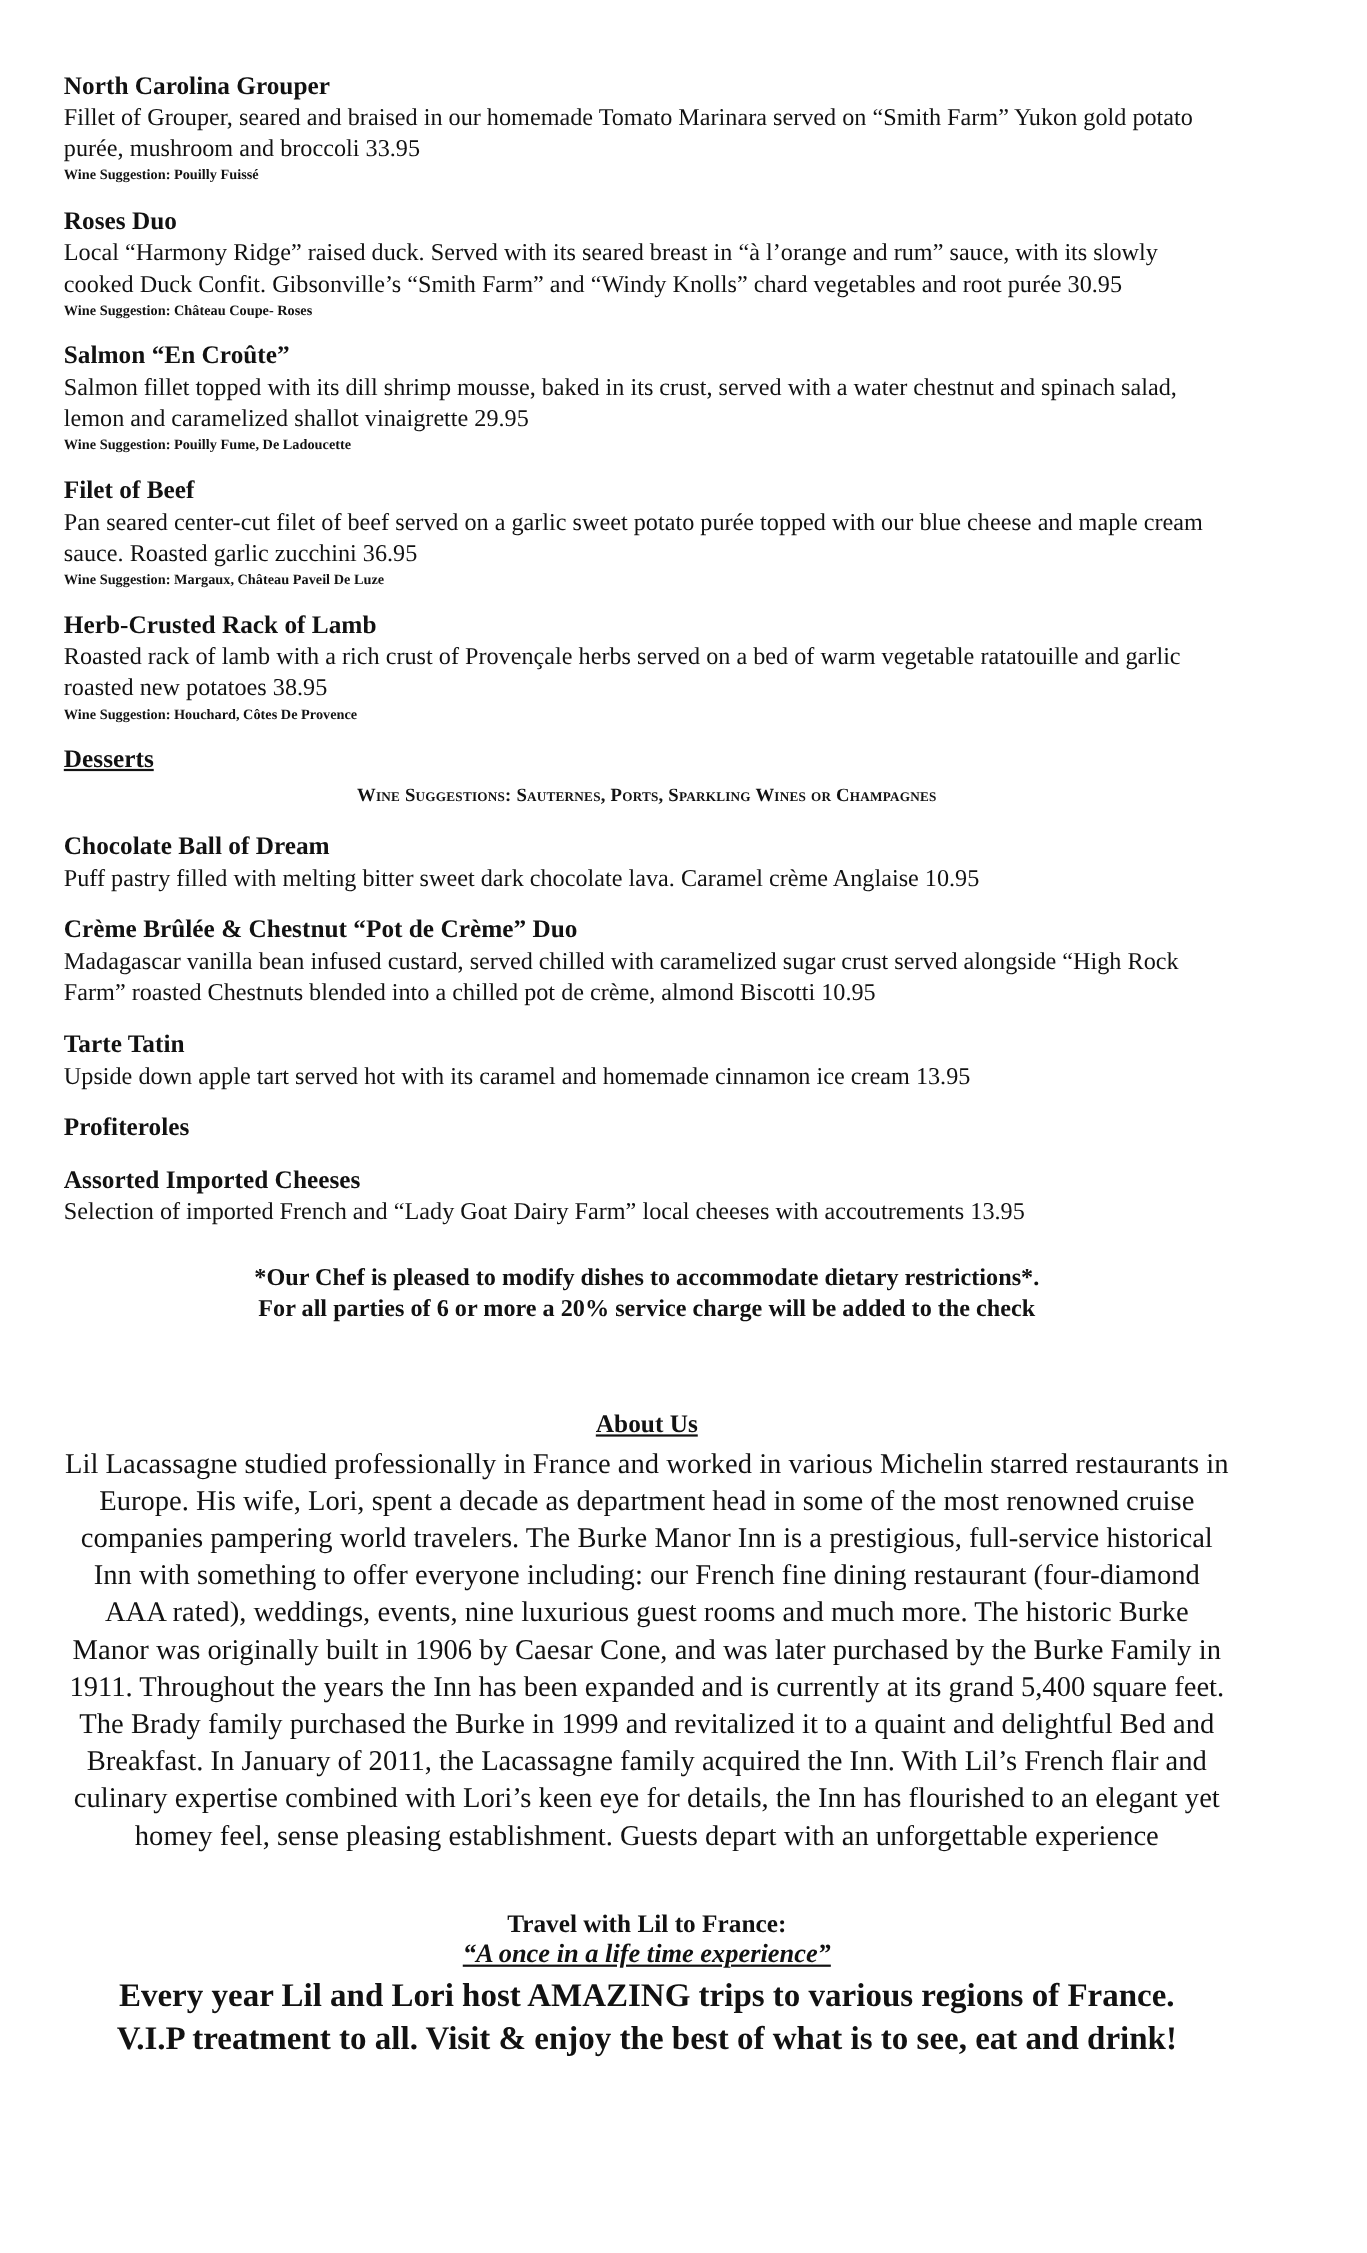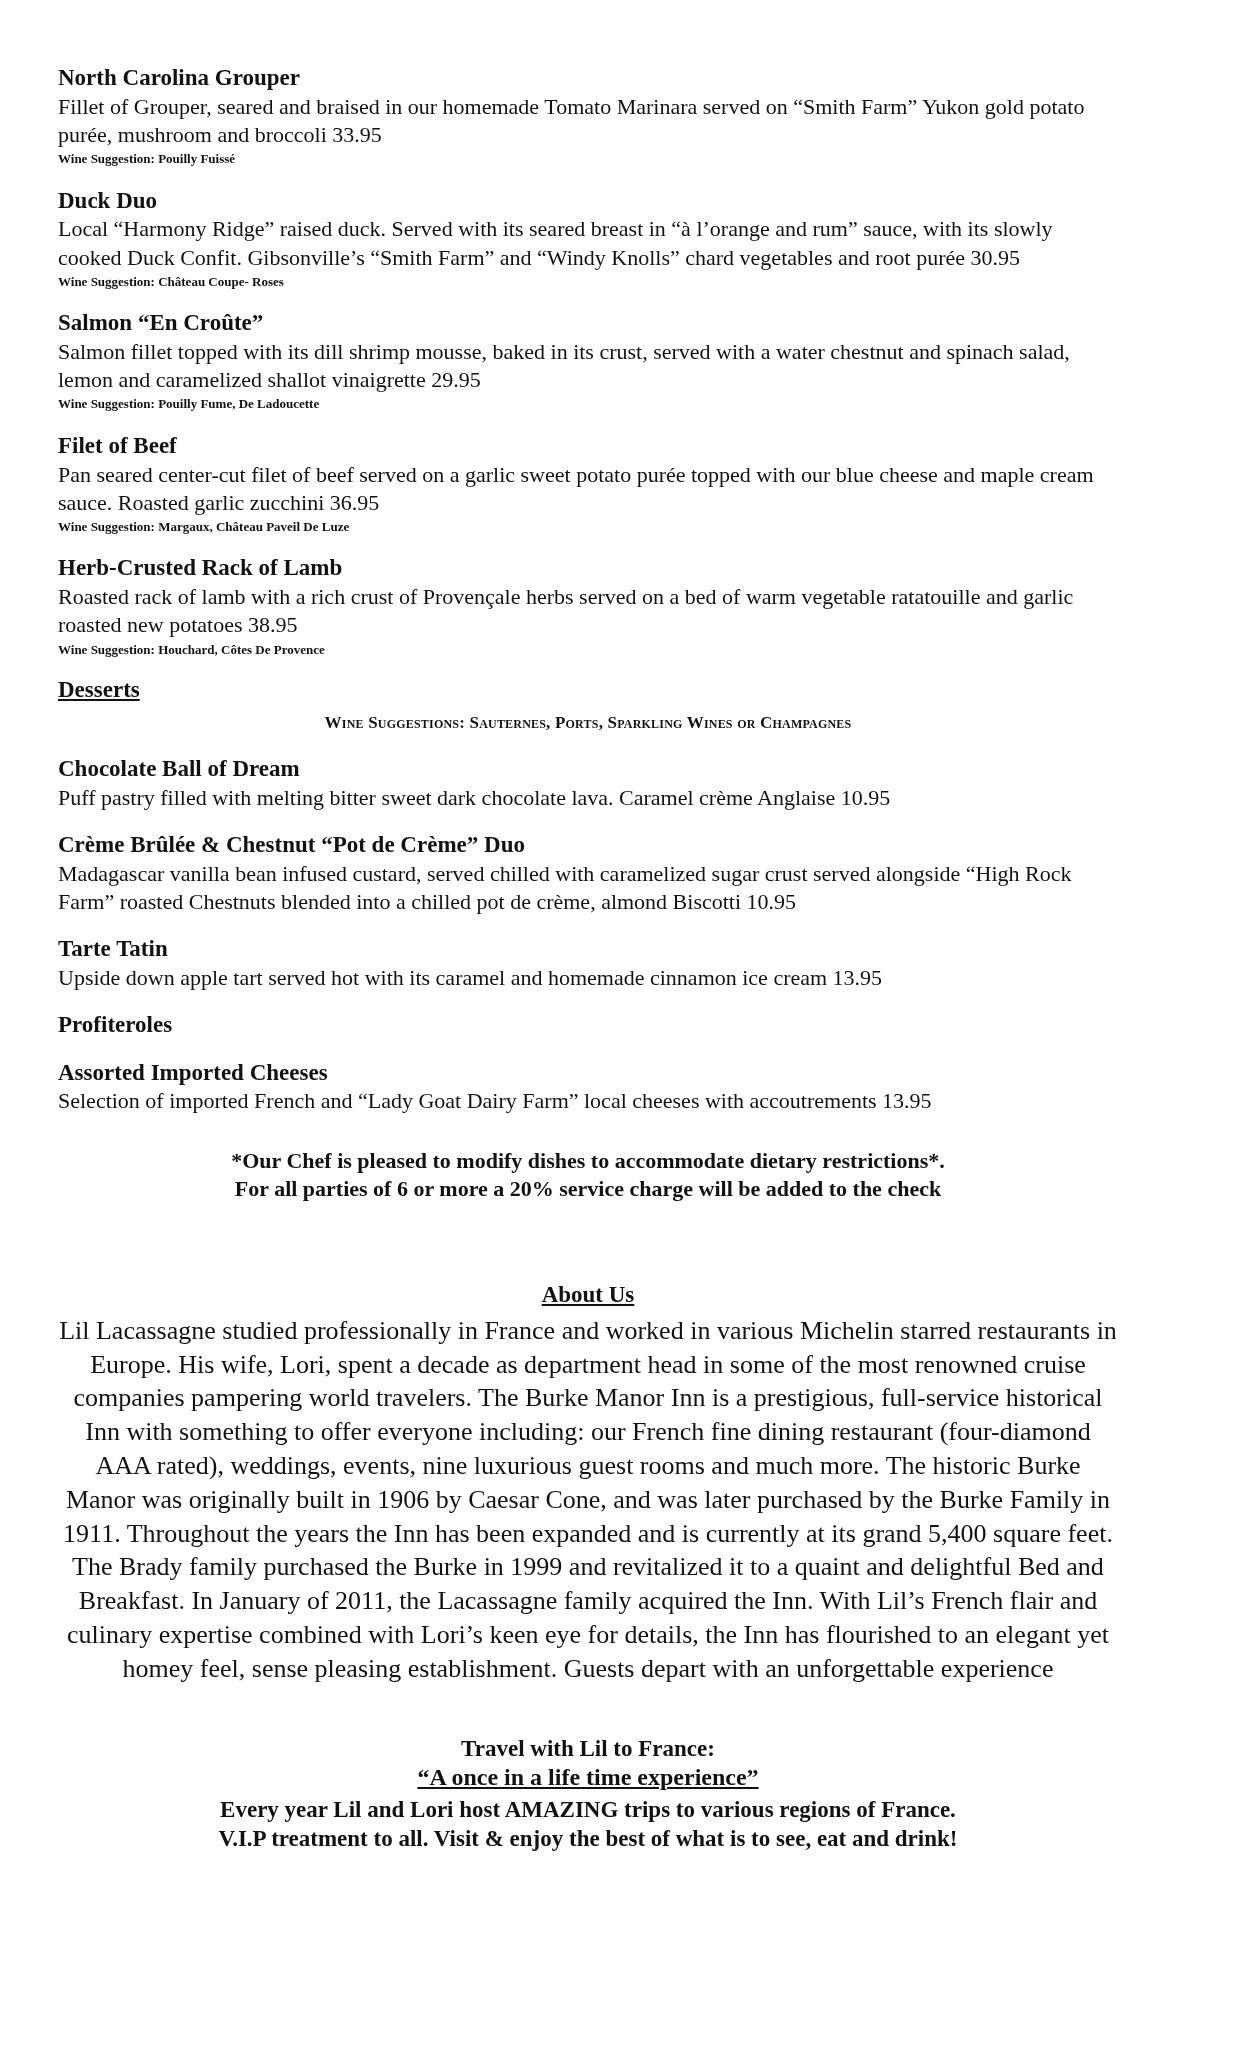--- a/index.html
+++ b/index.html
@@ -86,43 +86,44 @@
     margin-top: 50px;
     text-align: center;
   }
   .travel-line1 {
     font-size: 23px;
     font-weight: bold;
   }
   .travel-line2 {
     font-size: 24px;
     font-weight: bold;
+    font-style: italic;
     text-decoration: underline;
     margin-top: 2px;
   }
   .travel-line3, .travel-line4 {
-    font-size: 23px;
+    font-size: 30px;
     font-weight: bold;
     line-height: 1.3;
   }
   .travel-line3 { margin-top: 4px; }
 </style>
 </head>
 <body>
 
 <div class="page">
 
   <section class="dish">
     <h3 class="dish-name">North Carolina Grouper</h3>
     <p class="dish-desc">Fillet of Grouper, seared and braised in our homemade Tomato Marinara served on “Smith Farm” Yukon gold potato purée, mushroom and broccoli 33.95</p>
     <p class="wine">Wine Suggestion: Pouilly Fuissé</p>
   </section>
 
   <section class="dish">
-    <h3 class="dish-name">Duck Duo</h3>
+    <h3 class="dish-name">Roses Duo</h3>
     <p class="dish-desc">Local “Harmony Ridge” raised duck. Served with its seared breast in “à l’orange and rum” sauce, with its slowly cooked Duck Confit.  Gibsonville’s “Smith Farm” and “Windy Knolls” chard vegetables and root purée 30.95</p>
     <p class="wine">Wine Suggestion: Château Coupe- Roses</p>
   </section>
 
   <section class="dish">
     <h3 class="dish-name">Salmon “En Croûte”</h3>
     <p class="dish-desc">Salmon fillet topped with its dill shrimp mousse, baked in its crust, served with a water chestnut and spinach salad, lemon and caramelized shallot vinaigrette 29.95</p>
     <p class="wine">Wine Suggestion: Pouilly Fume, De Ladoucette</p>
   </section>
 

